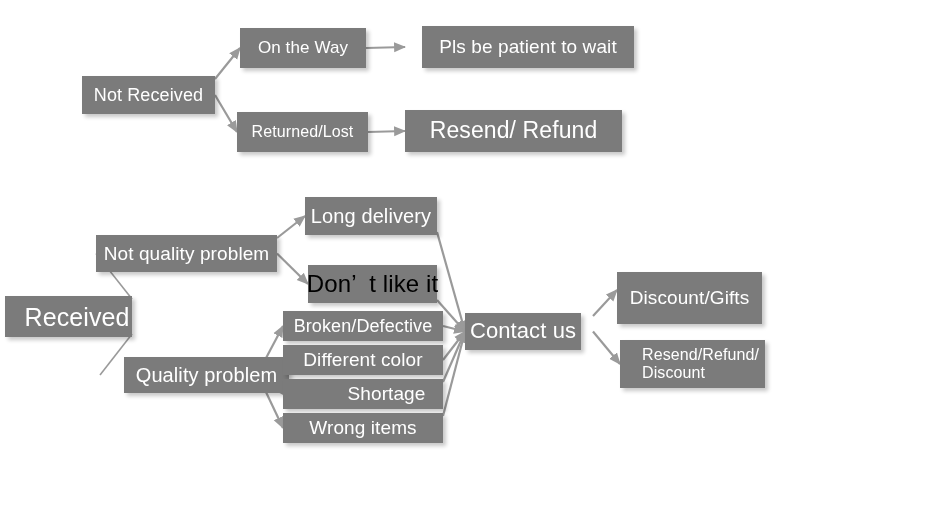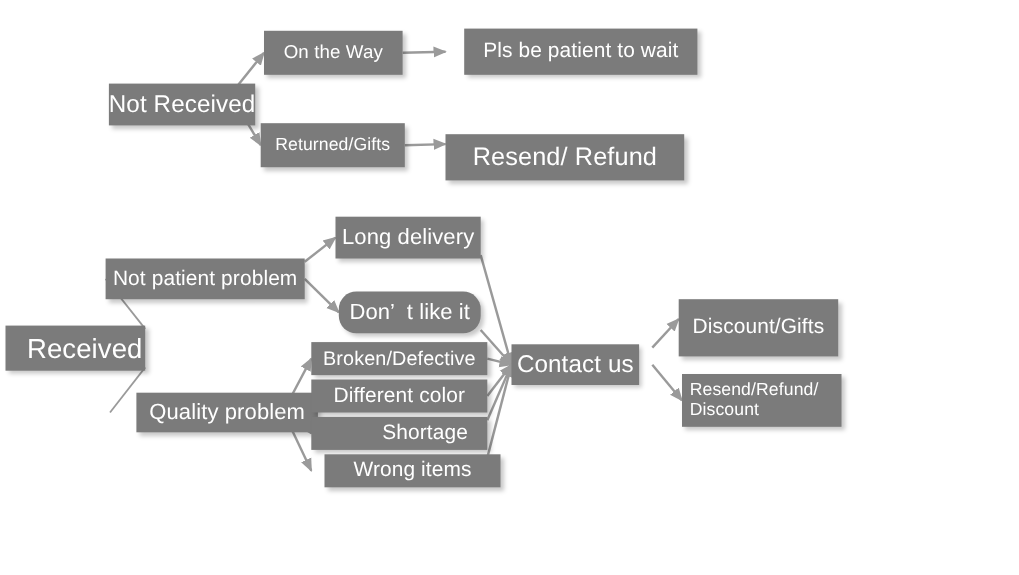--- a/index.html
+++ b/index.html
@@ -34,21 +34,21 @@
     text-align: center;
     line-height: 1.12;
     letter-spacing: 0.1px;
     box-shadow: 3px 3px 4px rgba(0,0,0,0.22);
     white-space: pre;
     z-index: 2;
   }
   .node.left-align {
     justify-content: flex-start;
     text-align: left;
-    padding-left: 7px;
+    padding-left: 22px;
   }
 </style>
 </head>
 <body>
 
 <div id="canvas">
   <svg id="edge-layer" viewBox="0 0 926 523">
       <defs>
         <marker id="ah" viewBox="0 0 10 10" refX="9" refY="5" markerWidth="5.5" markerHeight="5.5" orient="auto-start-reverse">
           <path d="M0,0.8 L10,5 L0,9.2 z" fill="#9a9a9a"></path>
@@ -69,32 +69,32 @@
       <line x1="265" y1="375" x2="283" y2="394" stroke="#9a9a9a" stroke-width="2.2" marker-end="url(#ah)"></line>
       <line x1="265" y1="390" x2="283" y2="428" stroke="#9a9a9a" stroke-width="2.2" marker-end="url(#ah)"></line>
       <line x1="443" y1="326" x2="465" y2="331.5" stroke="#9a9a9a" stroke-width="2.2" marker-end="url(#ah)"></line>
       <line x1="443" y1="360" x2="465" y2="331.5" stroke="#9a9a9a" stroke-width="2.2" marker-end="url(#ah)"></line>
       <line x1="443" y1="382" x2="465" y2="331.5" stroke="#9a9a9a" stroke-width="2.2" marker-end="url(#ah)"></line>
       <line x1="443" y1="416" x2="465" y2="331.5" stroke="#9a9a9a" stroke-width="2.2" marker-end="url(#ah)"></line>
       <line x1="593" y1="316" x2="617" y2="290" stroke="#9a9a9a" stroke-width="2.2" marker-end="url(#ah)"></line>
       <line x1="593" y1="331.5" x2="620" y2="364" stroke="#9a9a9a" stroke-width="2.2" marker-end="url(#ah)"></line>
     </svg>
   <div id="node-layer">
-      <div class="node" style="left: 99px; top: 76px; width: 133px; height: 38px; font-size: 22px; background: rgb(123, 123, 123); color: rgb(255, 255, 255);">Not Received</div>
+      <div class="node" style="left: 82px; top: 76px; width: 133px; height: 38px; font-size: 18px; background: rgb(123, 123, 123); color: rgb(255, 255, 255);">Not Received</div>
       <div class="node" style="left: 240px; top: 28px; width: 126px; height: 40px; font-size: 17px; background: rgb(123, 123, 123); color: rgb(255, 255, 255);">On the Way</div>
       <div class="node" style="left: 405px; top: 26px; width: 212px; height: 42px; font-size: 19px; background: rgb(123, 123, 123); color: rgb(255, 255, 255); margin-left: 17px;">Pls be patient to wait</div>
-      <div class="node" style="left: 237px; top: 112px; width: 131px; height: 40px; font-size: 16px; background: rgb(123, 123, 123); color: rgb(255, 255, 255);">Returned/Gifts</div>
-      <div class="node" style="left: 405px; top: 110px; width: 217px; height: 42px; font-size: 23px; background: rgb(123, 123, 123); color: rgb(255, 255, 255); margin-top: 12px;">Resend/ Refund</div>
+      <div class="node" style="left: 237px; top: 112px; width: 131px; height: 40px; font-size: 16px; background: rgb(123, 123, 123); color: rgb(255, 255, 255);">Returned/Lost</div>
+      <div class="node" style="left: 405px; top: 110px; width: 217px; height: 42px; font-size: 23px; background: rgb(123, 123, 123); color: rgb(255, 255, 255);">Resend/ Refund</div>
       <div class="node" style="left: 5px; top: 296px; width: 127px; height: 41px; font-size: 25px; background: rgb(123, 123, 123); color: rgb(255, 255, 255); padding-left: 17px;">Received</div>
-      <div class="node" style="left: 96px; top: 235px; width: 181px; height: 37px; font-size: 19px; background: rgb(123, 123, 123); color: rgb(255, 255, 255);">Not patient problem</div>
+      <div class="node" style="left: 96px; top: 235px; width: 181px; height: 37px; font-size: 19px; background: rgb(123, 123, 123); color: rgb(255, 255, 255);">Not quality problem</div>
       <div class="node" style="left: 100px; top: 357px; width: 165px; height: 36px; font-size: 20px; background: rgb(123, 123, 123); color: rgb(255, 255, 255); margin-left: 24px;">Quality problem</div>
       <div class="node" style="left: 305px; top: 197px; width: 132px; height: 38px; font-size: 20px; background: rgb(123, 123, 123); color: rgb(255, 255, 255);">Long delivery</div>
-      <div class="node" style="left: 308px; top: 265px; width: 129px; height: 38px; font-size: 20px; background: rgb(123, 123, 123); color: #ffffff; border-radius: 16px;">Don’  t like it</div>
+      <div class="node" style="left: 308px; top: 265px; width: 129px; height: 38px; font-size: 24px; background: rgb(123, 123, 123); color: #000000;">Don’  t like it</div>
       <div class="node" style="left: 283px; top: 311px; width: 160px; height: 30px; font-size: 18px; background: rgb(123, 123, 123); color: rgb(255, 255, 255);">Broken/Defective</div>
       <div class="node" style="left: 283px; top: 345px; width: 160px; height: 30px; font-size: 19px; background: rgb(123, 123, 123); color: rgb(255, 255, 255);">Different color</div>
       <div class="node" style="left: 283px; top: 379px; width: 160px; height: 30px; font-size: 19px; background: rgb(123, 123, 123); color: rgb(255, 255, 255); padding-left: 47px;">Shortage</div>
-      <div class="node" style="left: 295px; top: 413px; width: 160px; height: 30px; font-size: 19px; background: rgb(123, 123, 123); color: rgb(255, 255, 255);">Wrong items</div>
+      <div class="node" style="left: 283px; top: 413px; width: 160px; height: 30px; font-size: 19px; background: rgb(123, 123, 123); color: rgb(255, 255, 255);">Wrong items</div>
       <div class="node" style="left: 465px; top: 313px; width: 116px; height: 37px; font-size: 22px; background: rgb(123, 123, 123); color: rgb(255, 255, 255);">Contact us</div>
       <div class="node" style="left: 617px; top: 272px; width: 145px; height: 52px; font-size: 19px; background: rgb(123, 123, 123); color: rgb(255, 255, 255);">Discount/Gifts</div>
       <div class="node left-align" style="left: 620px; top: 340px; width: 145px; height: 48px; font-size: 16px; background: rgb(123, 123, 123); color: rgb(255, 255, 255);">Resend/Refund/
 Discount</div>
     </div>
 </div>
 
 </body></html>

